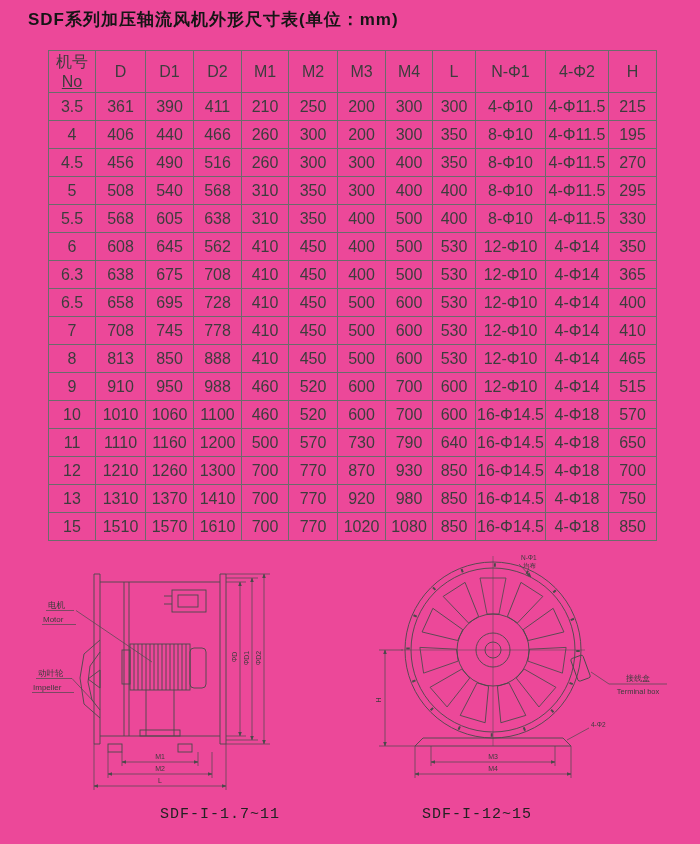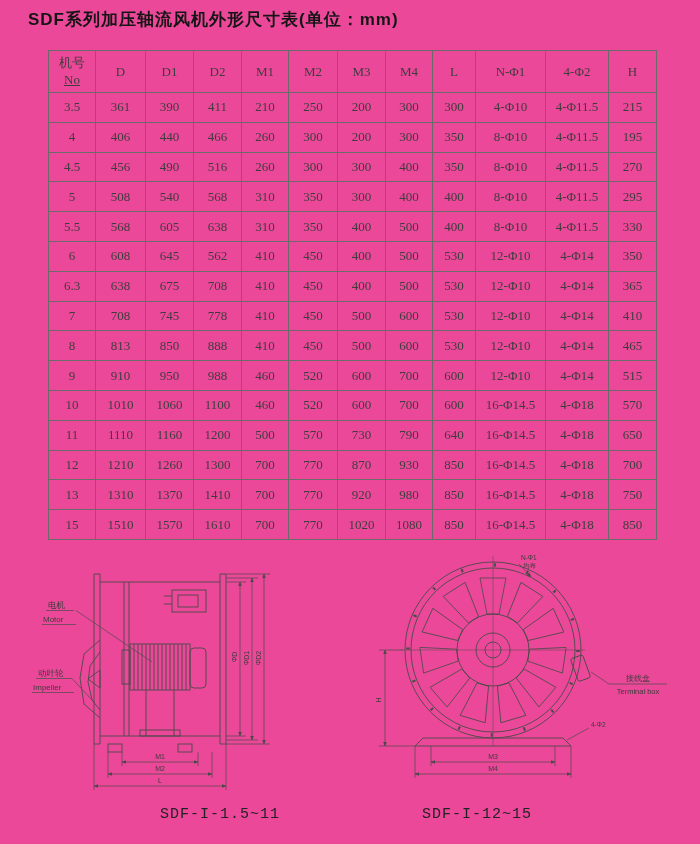--- a/index.html
+++ b/index.html
@@ -16,21 +16,21 @@
     position:absolute;left:28px;top:8px;
     font-size:17px;font-weight:700;color:#151515;
     letter-spacing:1px;
   }
   .table-wrap{
     position:absolute;left:48px;top:50px;width:608px;height:490px;
   }
   table.dims{
     border-collapse:collapse;table-layout:fixed;
     width:608px;height:490px;
-    font-size:13px;color:#3d3d3d;font-family:Liberation Serif, serif;
+    font-size:16px;color:#3d3d3d;
   }
   table.dims th,table.dims td{
     border:1px solid #6b6b6b;
     text-align:center;vertical-align:middle;
     padding:0;font-weight:normal;
     white-space:nowrap;overflow:hidden;
   }
   table.dims thead tr{height:42px;}
   table.dims tbody tr{height:28px;}
   .hdr-no-line2{text-decoration:underline;}
@@ -182,20 +182,34 @@
             <td>410</td>
             <td>450</td>
             <td>400</td>
             <td>500</td>
             <td>530</td>
             <td>12-Φ10</td>
             <td>4-Φ14</td>
             <td>365</td>
           </tr>
           <tr>
+            <td>6.5</td>
+            <td>658</td>
+            <td>695</td>
+            <td>728</td>
+            <td>410</td>
+            <td>450</td>
+            <td>500</td>
+            <td>600</td>
+            <td>530</td>
+            <td>12-Φ10</td>
+            <td>4-Φ14</td>
+            <td>400</td>
+          </tr>
+          <tr>
             <td>7</td>
             <td>708</td>
             <td>745</td>
             <td>778</td>
             <td>410</td>
             <td>450</td>
             <td>500</td>
             <td>600</td>
             <td>530</td>
             <td>12-Φ10</td>
@@ -500,16 +514,16 @@
       <text x="178" y="18" font-size="6.5">均布</text>
       <text x="293" y="131" font-size="8" text-anchor="middle">接线盒</text>
       <text x="293" y="144" font-size="7.5" text-anchor="middle">Terminal box</text>
       <text x="246" y="177" font-size="6.5">4-Φ2</text>
       <text x="36" y="150" font-size="7" text-anchor="middle" transform="rotate(-90 36 150)">H</text>
       <text x="148" y="209" font-size="7" text-anchor="middle">M3</text>
       <text x="148" y="221" font-size="7" text-anchor="middle">M4</text>
     </svg>
   </div>
 
-  <div class="caption cap-left">SDF-I-1.5~11</div>
+  <div class="caption cap-left">SDF-I-1.7~11</div>
   <div class="caption cap-right">SDF-I-12~15</div>
 
 </div>
 
 </body></html>

